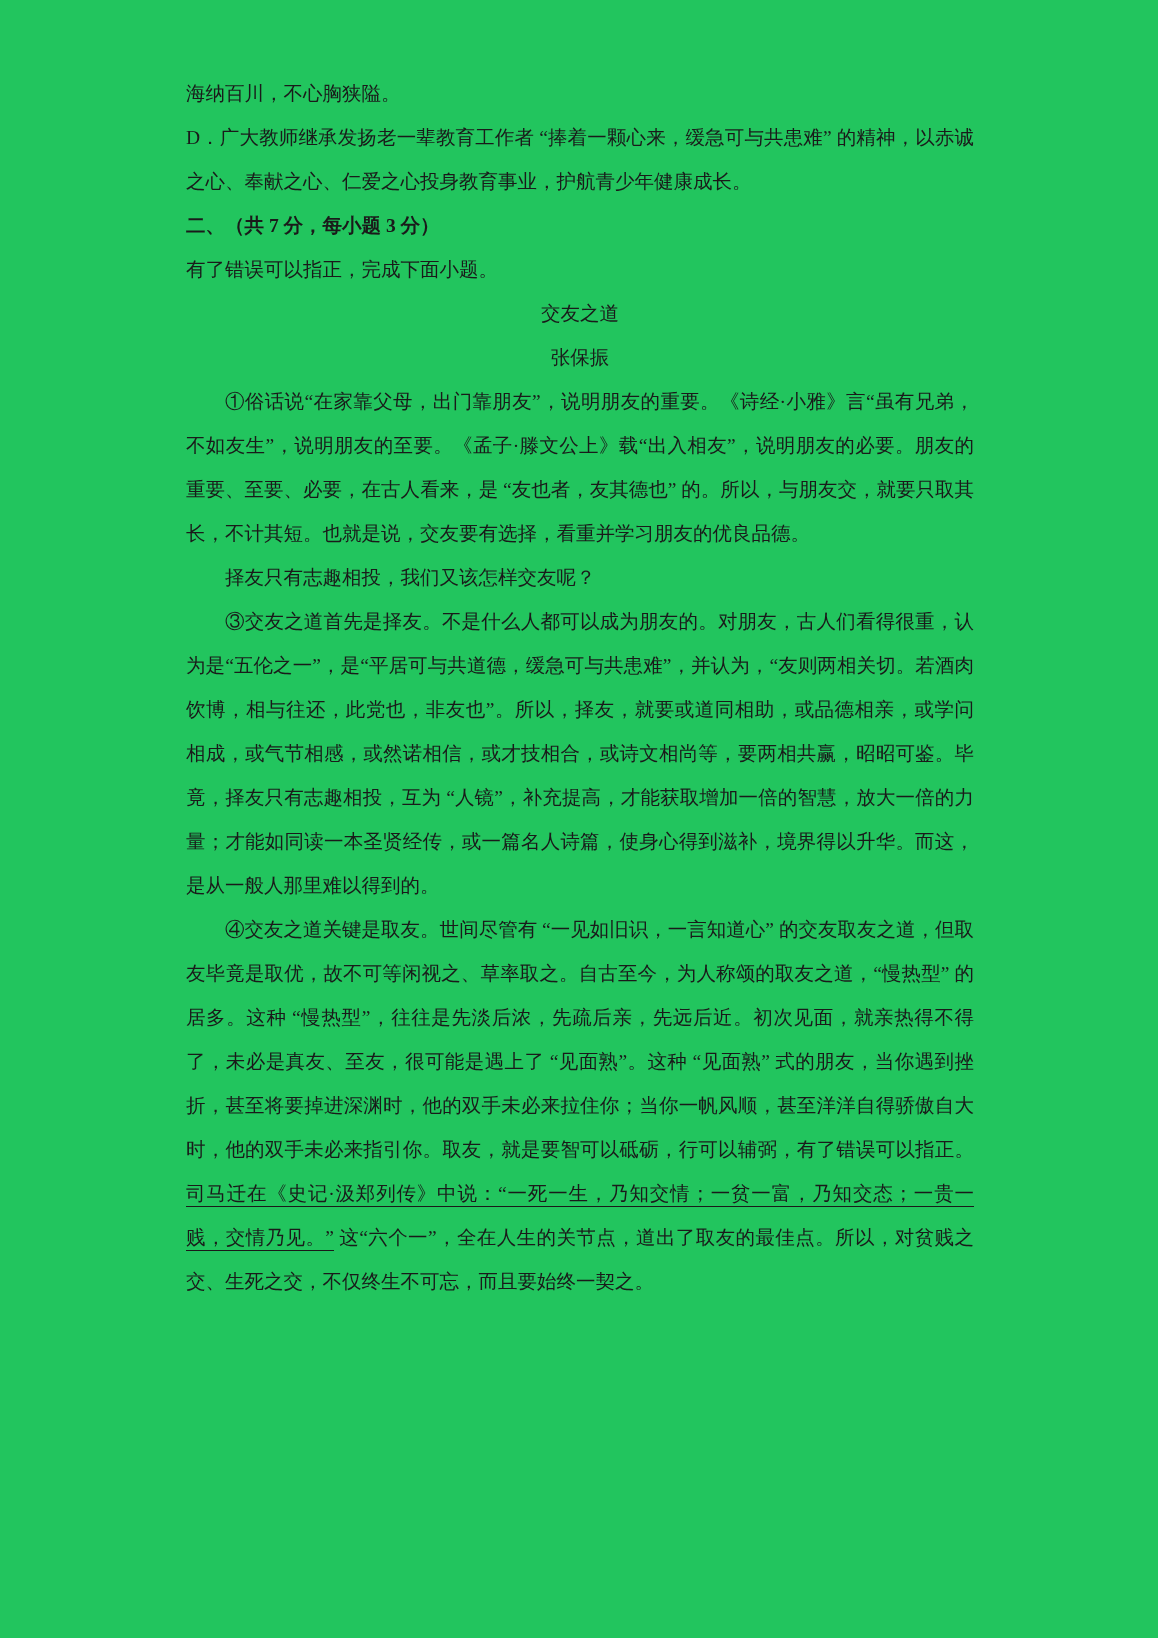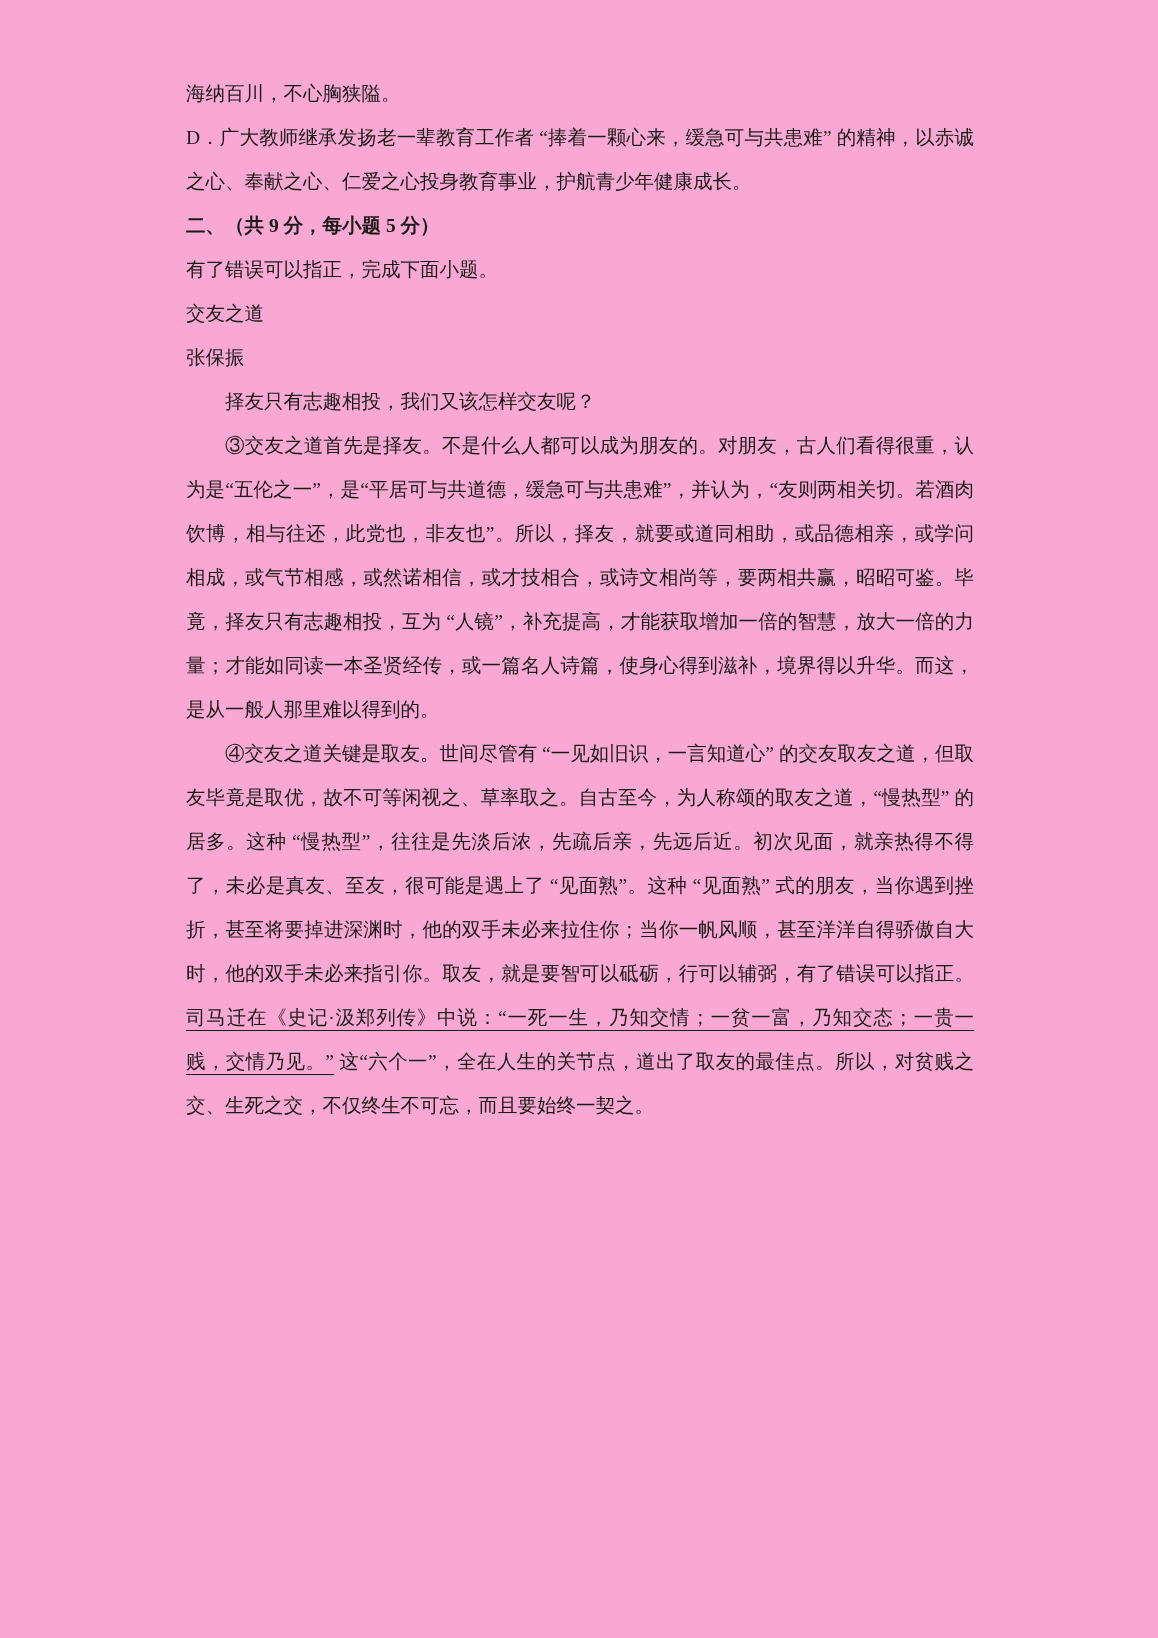--- a/index.html
+++ b/index.html
@@ -6,38 +6,38 @@
     margin: 0;
     padding: 0;
     background: #ffffff;
   }
   .page {
     position: relative;
     width: 1158px;
     height: 1638px;
     box-sizing: border-box;
     padding: 72px 184px 40px 186px;
-    background: #f9a8d4;
+    background: #22c55e;
     color: #1a1a1a;
     font-family: "Liberation Serif", "DejaVu Serif", serif;
     font-size: 19.5px;
     line-height: 44px;
     overflow: hidden;
   }
   .line, .para {
     margin: 0;
     padding: 0;
     text-align: justify;
     word-break: break-all;
   }
   .para {
     text-indent: 2em;
   }
   .center {
-    text-align: left;
+    text-align: center;
     text-indent: 0;
   }
   .bold {
     font-weight: bold;
   }
   .underline {
     text-decoration: underline;
     text-underline-offset: 6px;
     text-decoration-thickness: 1px;
   }
@@ -45,28 +45,29 @@
 </head>
 <body>
 
 <div class="page">
 
   <p class="line">海纳百川，不心胸狭隘。</p>
 
 
   <p class="line">D．广大教师继承发扬老一辈教育工作者 “捧着一颗心来，缓急可与共患难” 的精神，以赤诚之心、奉献之心、仁爱之心投身教育事业，护航青少年健康成长。</p>
 
-  <p class="line bold">二、（共 9 分，每小题 5 分）</p>
+  <p class="line bold">二、（共 7 分，每小题 3 分）</p>
 
   <p class="line">有了错误可以指正，完成下面小题。</p>
 
   <p class="line center">交友之道</p>
 
   <p class="line center">张保振</p>
 
+  <p class="para">①俗话说“在家靠父母，出门靠朋友”，说明朋友的重要。《诗经·小雅》言“虽有兄弟，不如友生”，说明朋友的至要。《孟子·滕文公上》载“出入相友”，说明朋友的必要。朋友的重要、至要、必要，在古人看来，是 “友也者，友其德也” 的。所以，与朋友交，就要只取其长，不计其短。也就是说，交友要有选择，看重并学习朋友的优良品德。</p>
 
   <p class="para">择友只有志趣相投，我们又该怎样交友呢？</p>
 
   <p class="para">③交友之道首先是择友。不是什么人都可以成为朋友的。对朋友，古人们看得很重，认为是“五伦之一”，是“平居可与共道德，缓急可与共患难”，并认为，“友则两相关切。若酒肉饮博，相与往还，此党也，非友也”。所以，择友，就要或道同相助，或品德相亲，或学问相成，或气节相感，或然诺相信，或才技相合，或诗文相尚等，要两相共赢，昭昭可鉴。毕竟，择友只有志趣相投，互为 “人镜”，补充提高，才能获取增加一倍的智慧，放大一倍的力量；才能如同读一本圣贤经传，或一篇名人诗篇，使身心得到滋补，境界得以升华。而这，是从一般人那里难以得到的。</p>
 
   <p class="para"><span>④交友之道关键是取友。世间尽管有 “一见如旧识，一言知道心” 的交友取友之道，但取友毕竟是取优，故不可等闲视之、草率取之。自古至今，为人称颂的取友之道，“慢热型” 的居多。这种 “慢热型”，往往是先淡后浓，先疏后亲，先远后近。初次见面，就亲热得不得了，未必是真友、至友，很可能是遇上了 “见面熟”。这种 “见面熟” 式的朋友，当你遇到挫折，甚至将要掉进深渊时，他的双手未必来拉住你；当你一帆风顺，甚至洋洋自得骄傲自大时，他的双手未必来指引你。取友，就是要智可以砥砺，行可以辅弼，有了错误可以指正。</span> <span class="underline">司马迁在《史记·汲郑列传》中说：“一死一生，乃知交情；一贫一富，乃知交态；一贵一贱，交情乃见。”</span> <span>这“六个一”，全在人生的关节点，道出了取友的最佳点。所以，对贫贱之交、生死之交，不仅终生不可忘，而且要始终一契之。</span></p>
 
 </div>
 
 </body></html>

